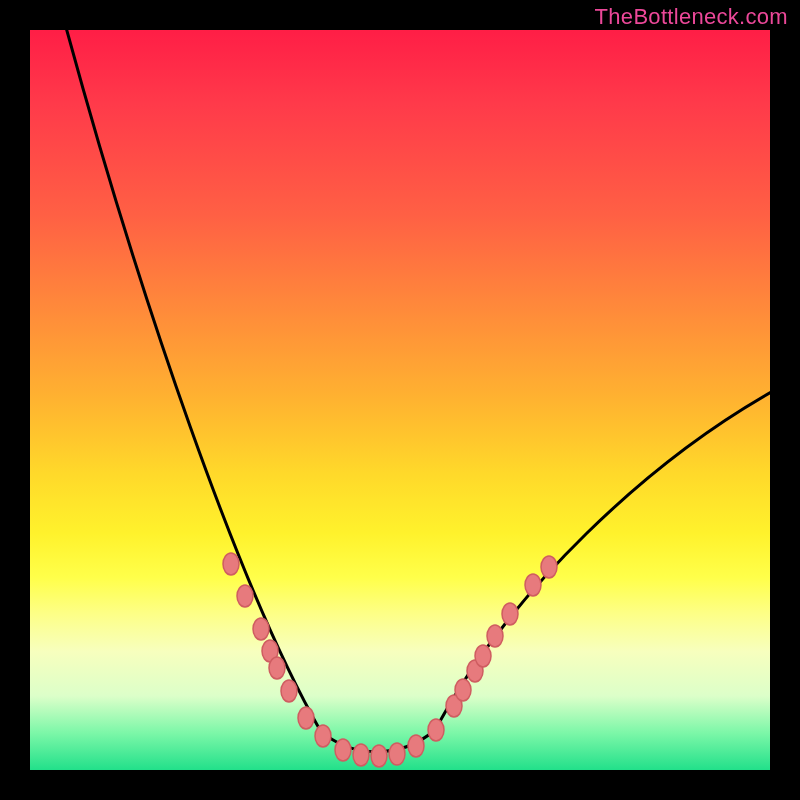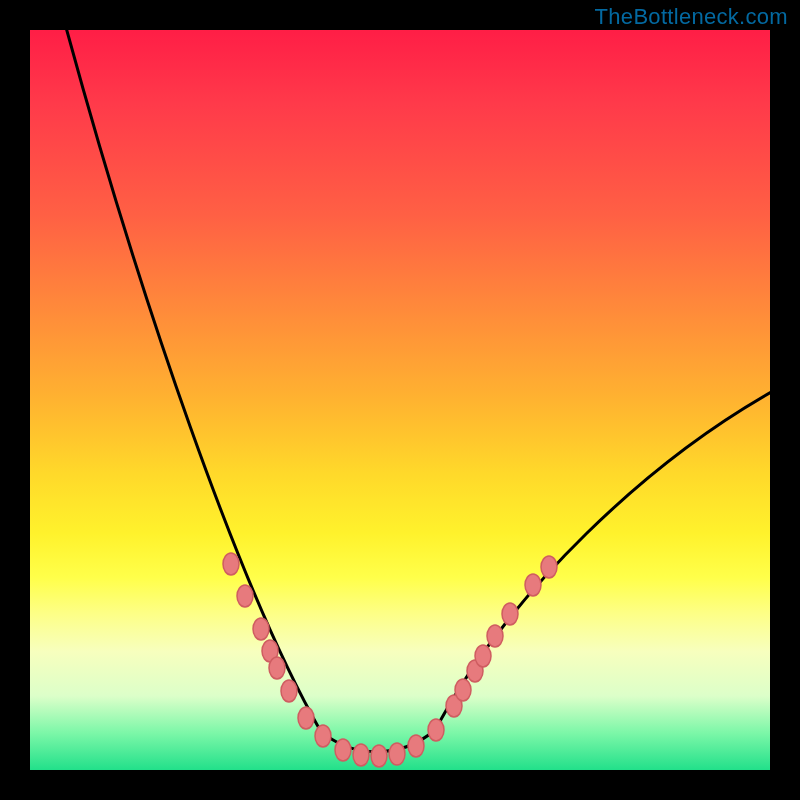--- a/index.html
+++ b/index.html
@@ -44,21 +44,21 @@
       #f7ffbe 84%,
       #dcffc9 90%,
       #7cf7a8 95%,
       #22e08a 100%
     );
   }
   .watermark {
     position: absolute;
     top: 4px;
     right: 12px;
-    color: #0369a1;
+    color: #ec4899;
     font-size: 22px;
     font-weight: 500;
     letter-spacing: 0.3px;
     user-select: none;
   }
   svg.curve {
     position: absolute;
     inset: 0;
   }
   .dot {

